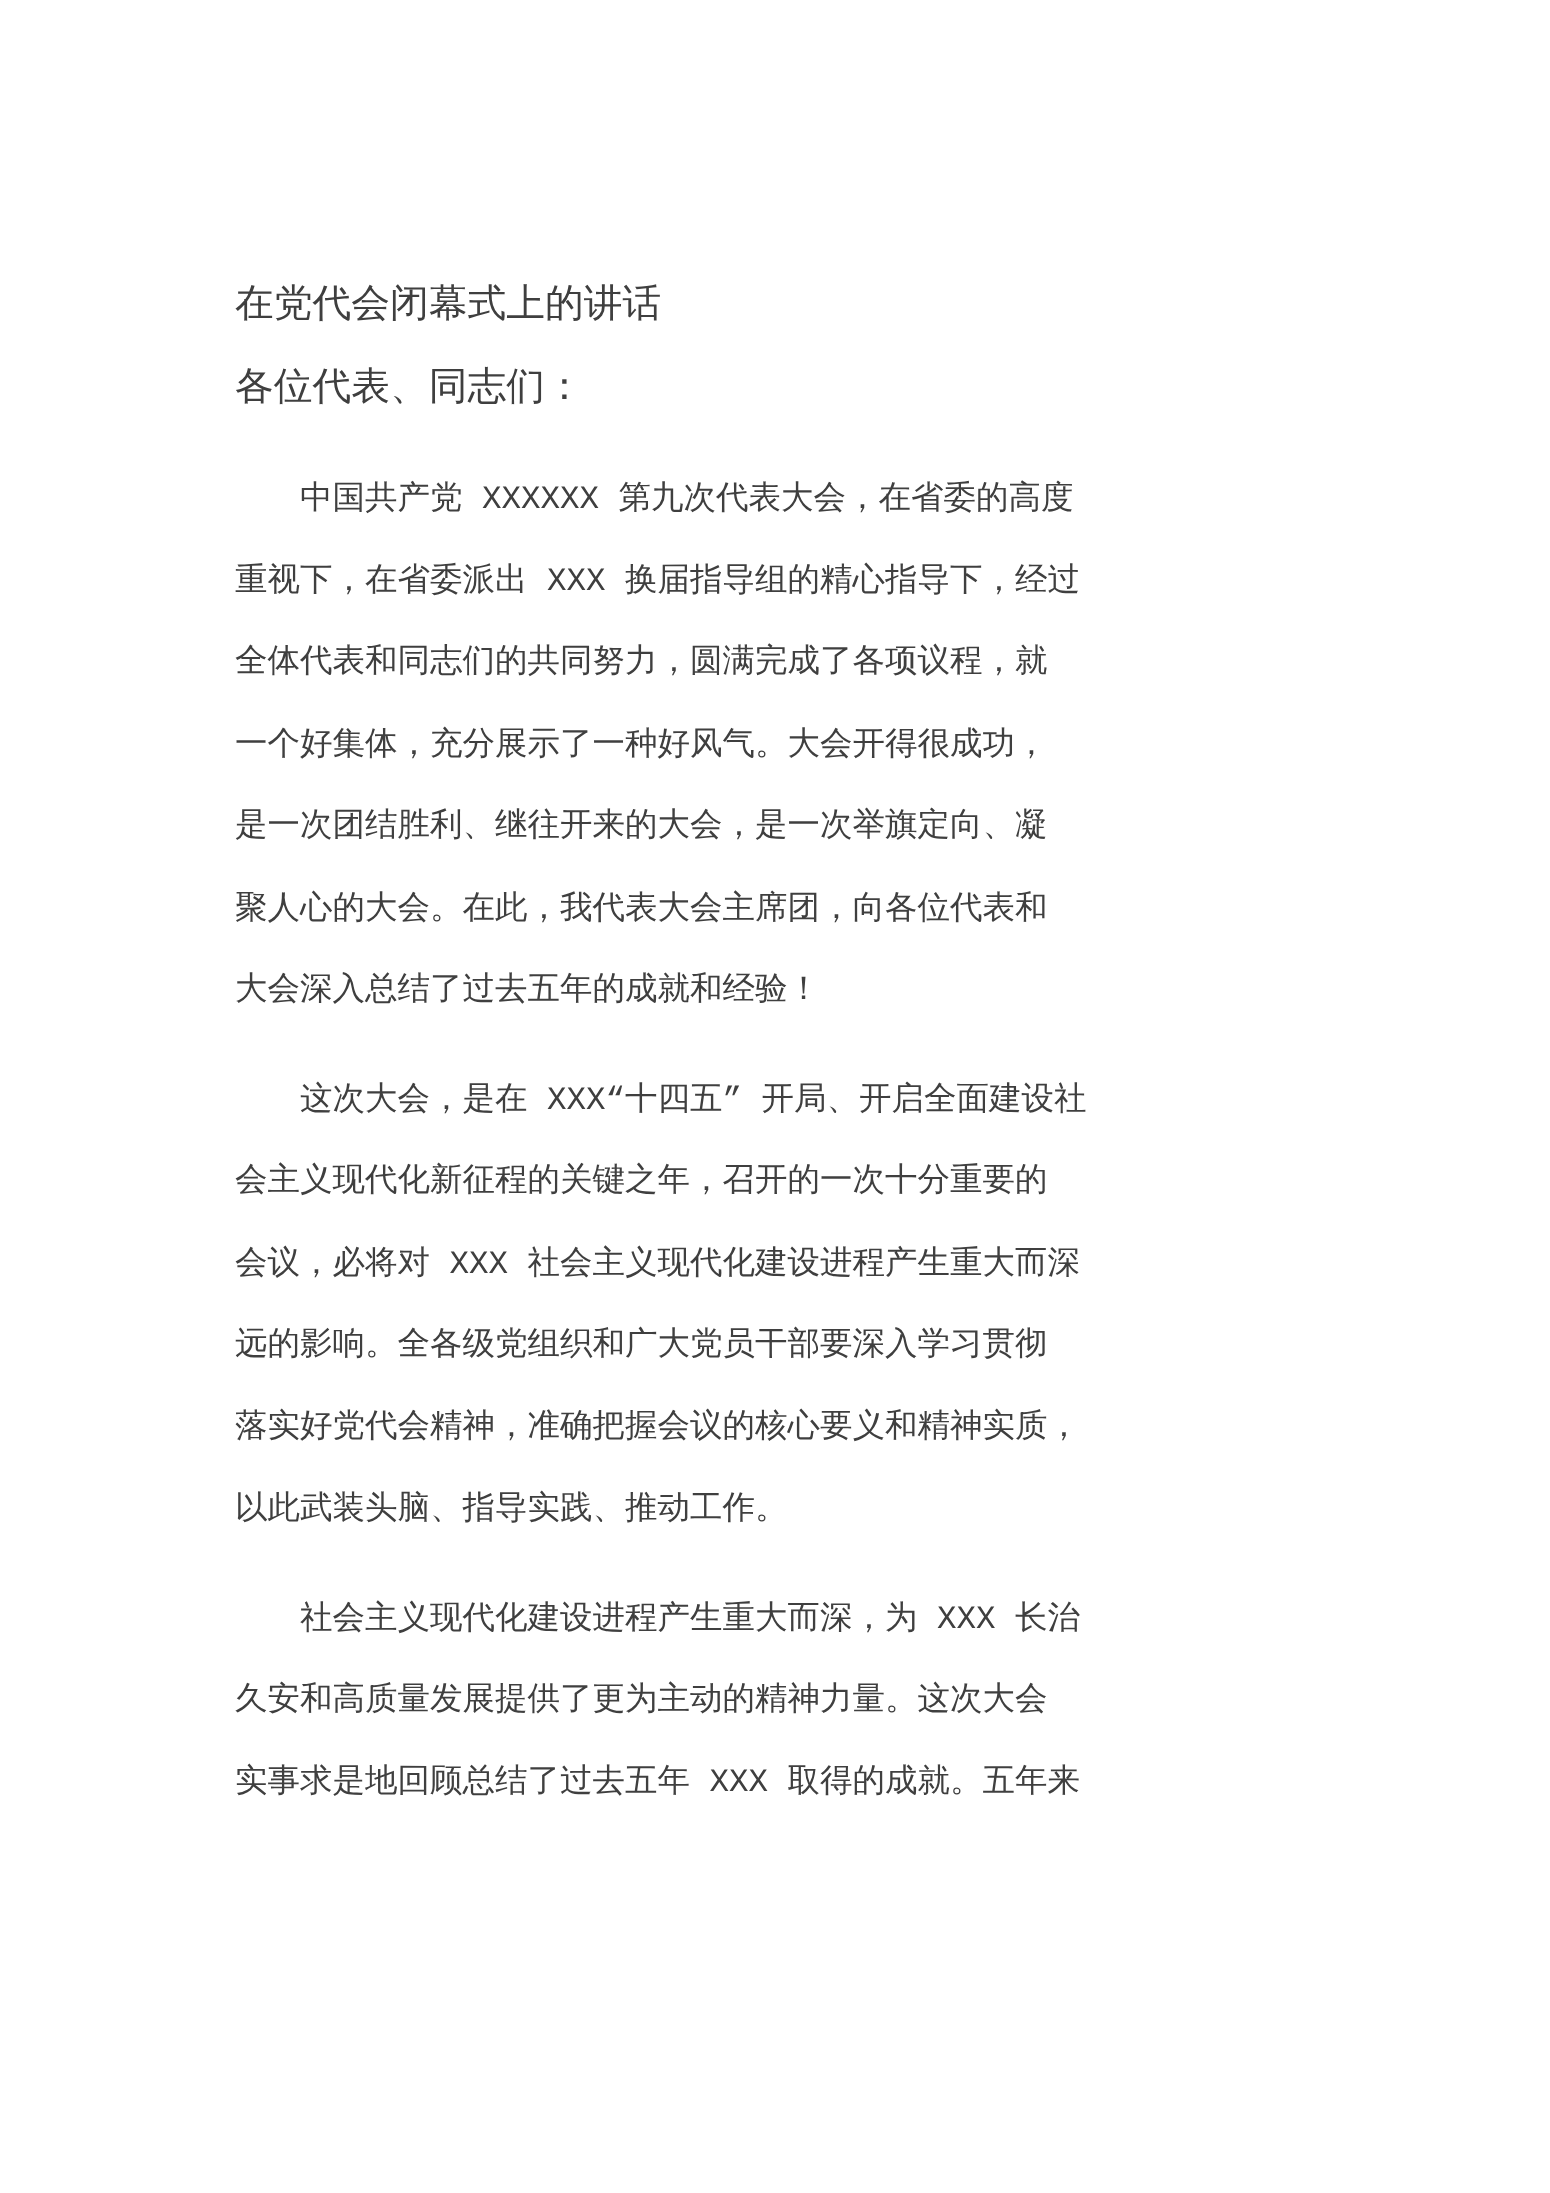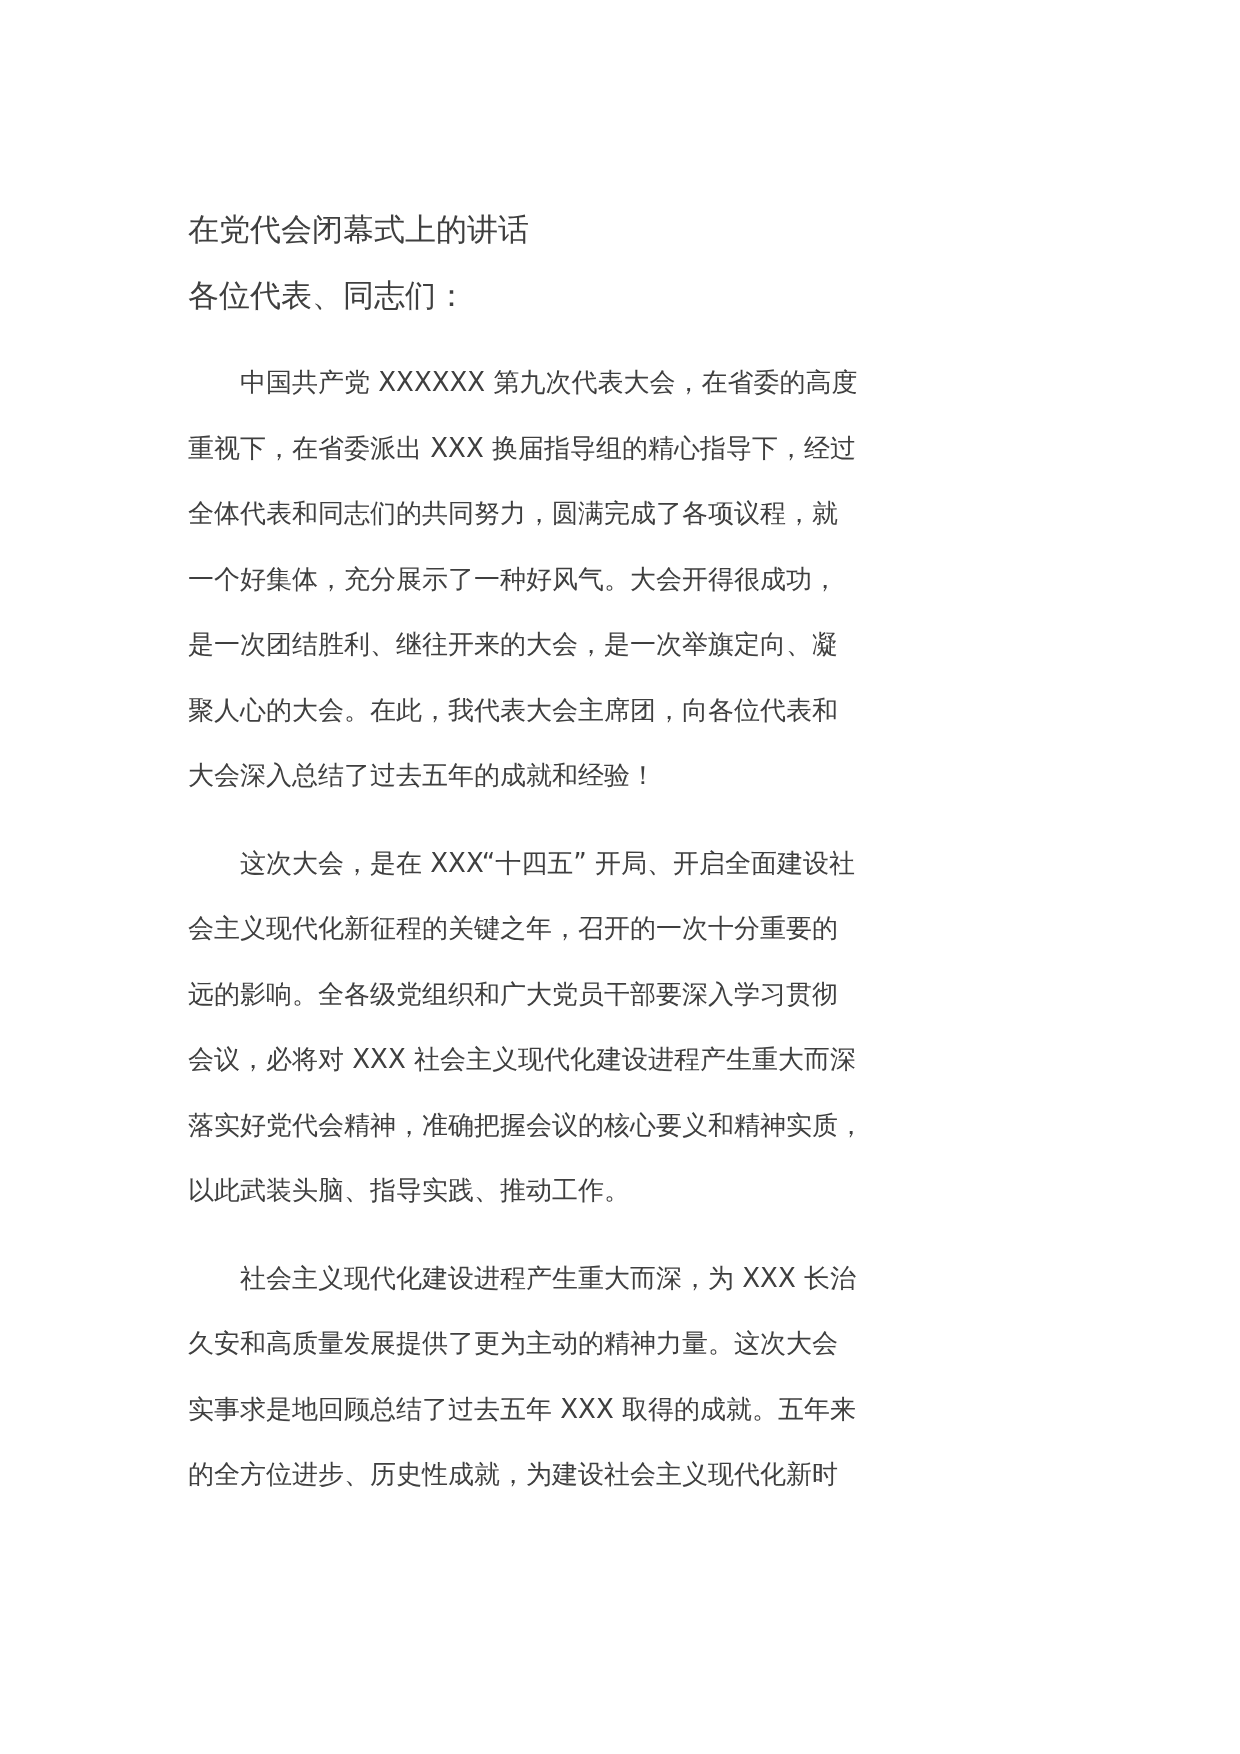--- a/index.html
+++ b/index.html
@@ -11,22 +11,23 @@
       width: 1240px;
       height: 1754px;
       position: relative;
       overflow: hidden;
       font-family: "DejaVu Sans", "Liberation Sans", sans-serif;
       color: #3f3f3f;
     }
     .page {
       position: absolute;
       left: 188px;
-      top: 196px;
+      top: 213px;
       width: 870px;
+      font-family: Liberation Mono, monospace;
     }
     .title {
       font-size: 31px;
       line-height: 66px;
       margin: 0;
       font-weight: normal;
       letter-spacing: 0px;
     }
     .salutation {
       font-size: 31px;
@@ -61,25 +62,24 @@
     <span class="line">全体代表和同志们的共同努力，圆满完成了各项议程，就</span>
     <span class="line">一个好集体，充分展示了一种好风气。大会开得很成功，</span>
     <span class="line">是一次团结胜利、继往开来的大会，是一次举旗定向、凝</span>
     <span class="line">聚人心的大会。在此，我代表大会主席团，向各位代表和</span>
     <span class="line">大会深入总结了过去五年的成就和经验！</span>
   </div>
 
   <div class="para" style="text-indent:0;">
     <span class="line first">这次大会，是在 XXX“十四五” 开局、开启全面建设社</span>
     <span class="line">会主义现代化新征程的关键之年，召开的一次十分重要的</span>
+    <span class="line">会议，必将对 XXX 社会主义现代化建设进程产生重大而深</span>
     <span class="line">远的影响。全各级党组织和广大党员干部要深入学习贯彻</span>
-    <span class="line">会议，必将对 XXX 社会主义现代化建设进程产生重大而深</span>
     <span class="line">落实好党代会精神，准确把握会议的核心要义和精神实质，</span>
     <span class="line">以此武装头脑、指导实践、推动工作。</span>
   </div>
 
   <div class="para" style="text-indent:0;">
     <span class="line first">社会主义现代化建设进程产生重大而深，为 XXX 长治</span>
     <span class="line">久安和高质量发展提供了更为主动的精神力量。这次大会</span>
     <span class="line">实事求是地回顾总结了过去五年 XXX 取得的成就。五年来</span>
-    <span class="line">的全方位进步、历史性成就，为建设社会主义现代化新时</span>
   </div>
 </div>
 
 </body></html>

